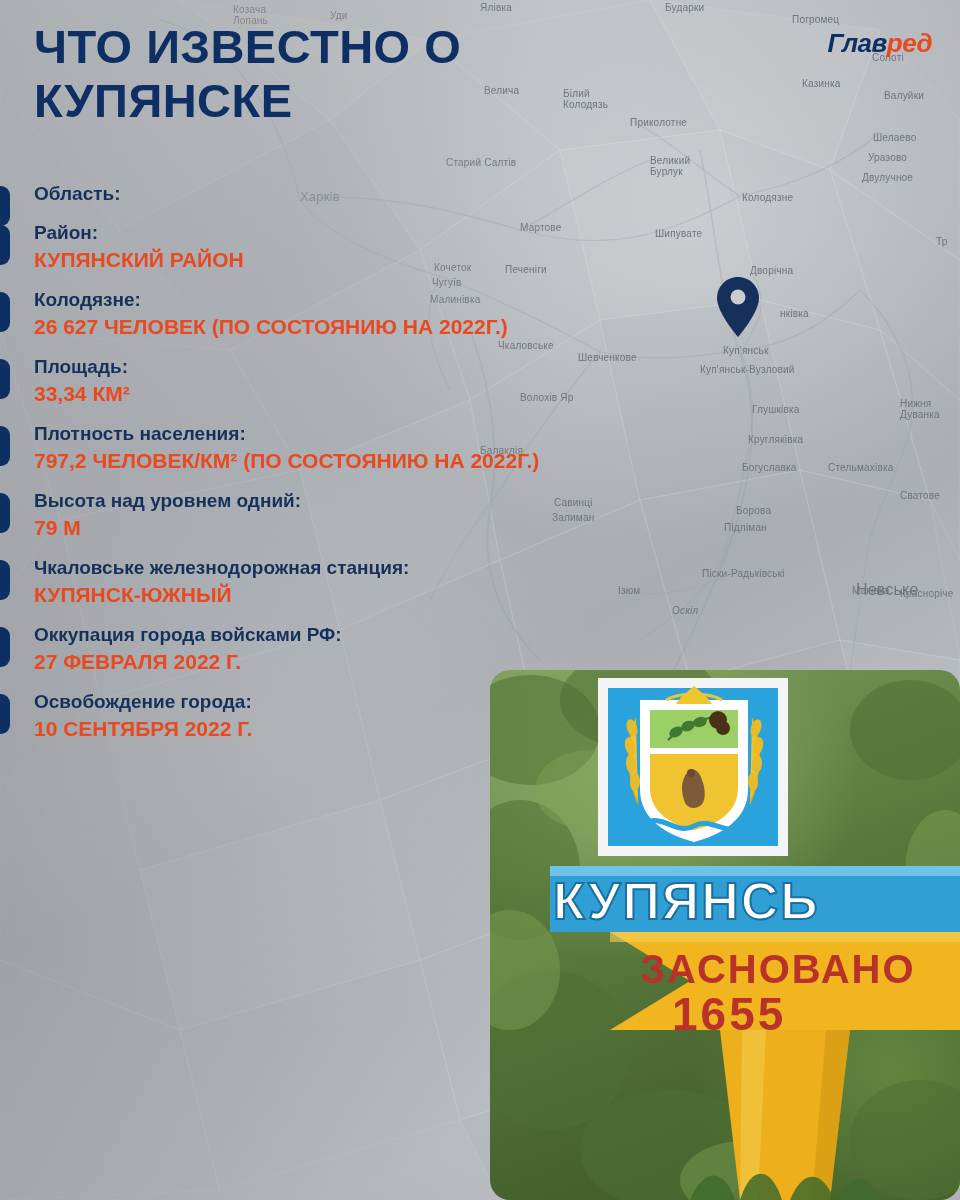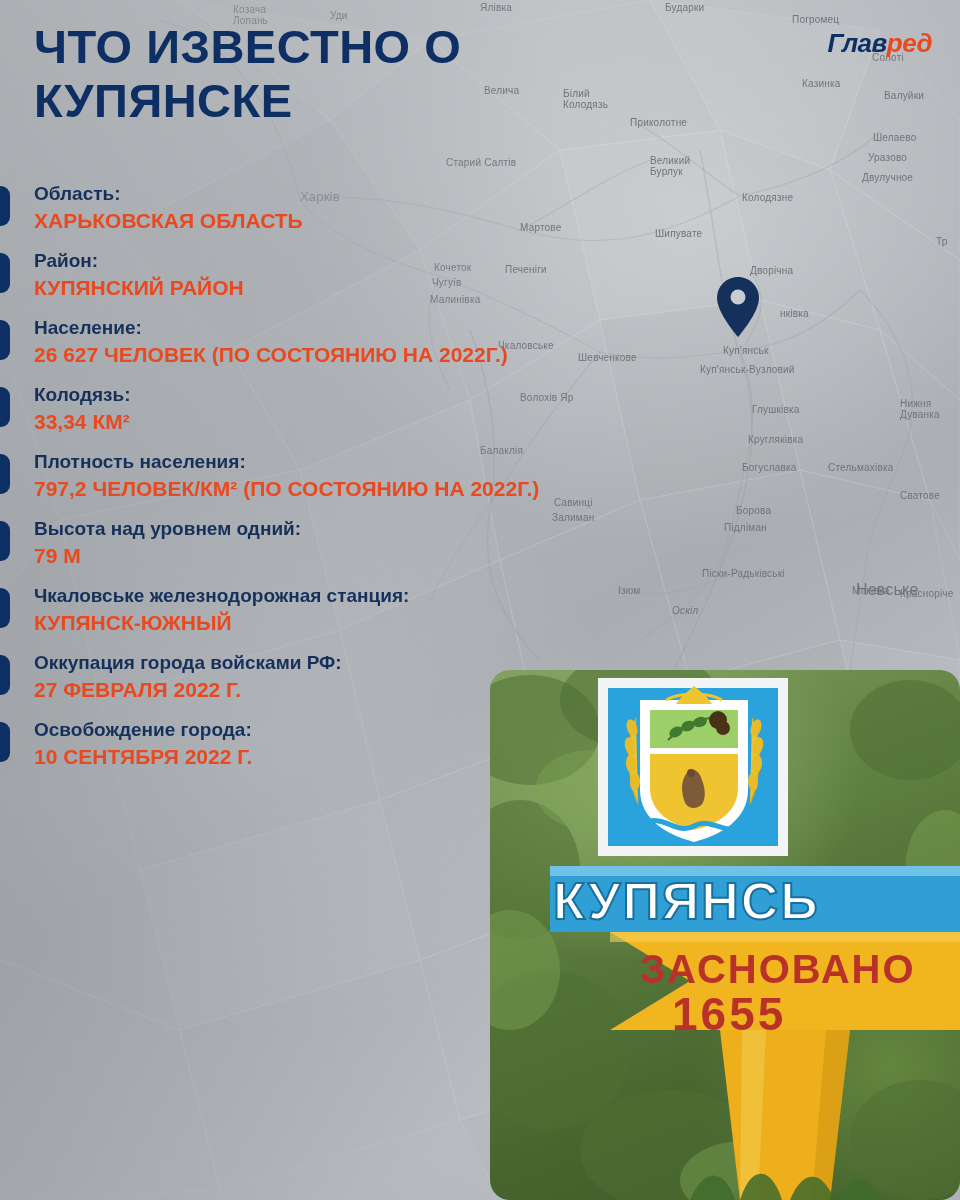--- a/index.html
+++ b/index.html
@@ -330,35 +330,34 @@
   <div class="title">ЧТО ИЗВЕСТНО О КУПЯНСКЕ</div>
 
   <div class="logo">
     <span class="glav">Глав</span><span class="red">ред</span>
   </div>
 
   <div class="facts" id="facts">
       <div class="fact">
         <div class="tab"></div>
         <div class="label">Область:</div>
-        <div class="value">ХАРЬКОВСКАЯ ОБЛАСТЬ</div>
       </div>
       <div class="fact">
         <div class="tab"></div>
         <div class="label">Район:</div>
         <div class="value">КУПЯНСКИЙ РАЙОН</div>
       </div>
       <div class="fact">
         <div class="tab"></div>
-        <div class="label">Население:</div>
+        <div class="label">Колодязне:</div>
         <div class="value">26 627 ЧЕЛОВЕК (по состоянию на 2022г.)</div>
       </div>
       <div class="fact">
         <div class="tab"></div>
-        <div class="label">Колодязь:</div>
+        <div class="label">Площадь:</div>
         <div class="value">33,34 КМ²</div>
       </div>
       <div class="fact">
         <div class="tab"></div>
         <div class="label">Плотность населения:</div>
         <div class="value">797,2 ЧЕЛОВЕК/КМ² (по состоянию на 2022г.)</div>
       </div>
       <div class="fact">
         <div class="tab"></div>
         <div class="label">Высота над уровнем одний:</div>

